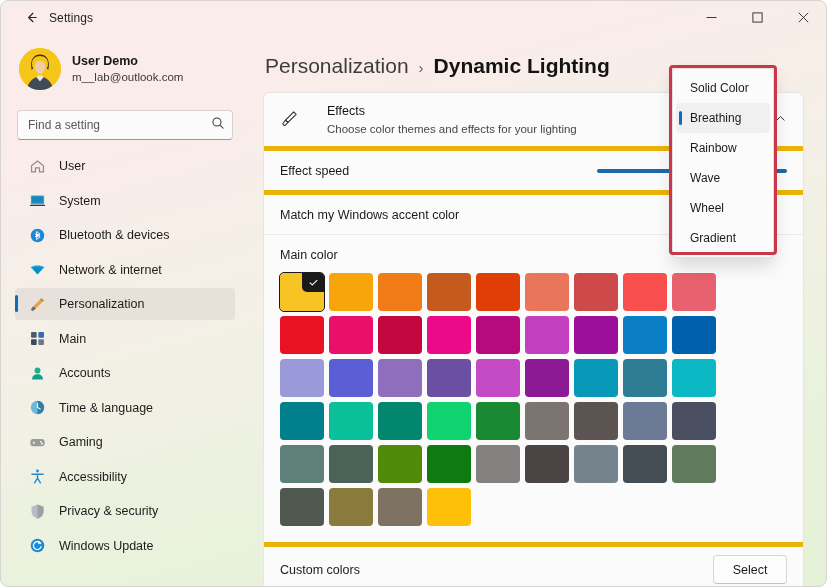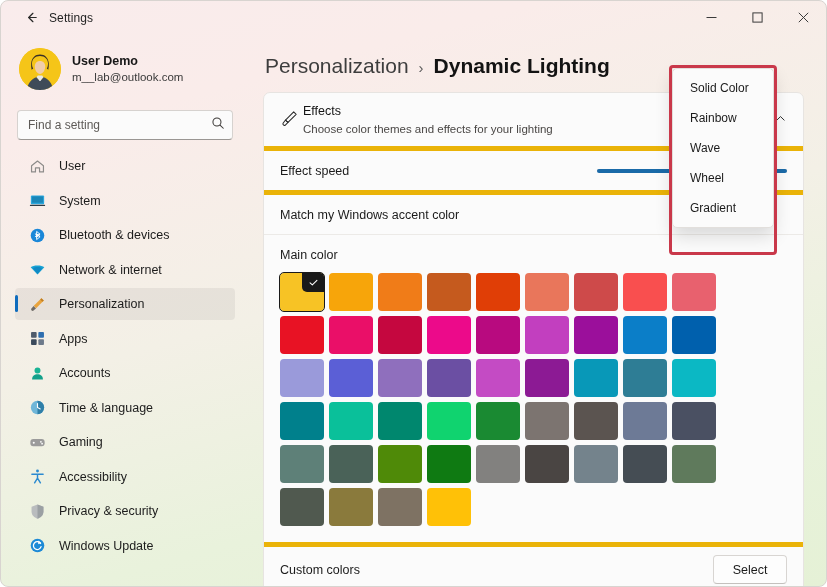--- a/index.html
+++ b/index.html
@@ -119,21 +119,21 @@
   }
   .row {
     display: flex; align-items: center;
     padding: 8px 16px;
     min-height: 44px;
     border-top: 5px solid #eab308;
     font-size: 12.5px; color: #1b1b1b;
   }
   .row:first-child { border-top: none; }
 
-  .effects-row { min-height: 50px; padding: 9px 16px; gap: 3px; }
+  .effects-row { min-height: 50px; padding: 9px 16px; gap: 27px; }
   .eff-icon { width: 20px; color: #2a2a2a; flex: 0 0 20px; }
   .eff-title { font-size: 12.5px; color: #141414; font-weight: normal; line-height: 1.5; }
   .eff-sub { font-size: 11.5px; color: #4a4745; line-height: 1.45; }
   .eff-right { margin-left: auto; display: flex; align-items: center; gap: 10px; }
   .chev { color: #2c2c2c; }
 
   .speed-row { min-height: 44px; }
   .slider {
     margin-left: auto; position: relative; width: 190px; height: 18px;
     display: flex; align-items: center;
@@ -343,21 +343,21 @@
 
       <div class="navitem">
         <span class="nav-ico">
           <svg viewBox="0 0 20 20" width="17" height="17">
             <rect x="2.4" y="2.4" width="6.6" height="6.6" rx="1" fill="#4f5b6b"></rect>
             <rect x="11" y="2.4" width="6.6" height="6.6" rx="1" fill="#2f6fb0"></rect>
             <rect x="2.4" y="11" width="6.6" height="6.6" rx="1" fill="#3b4a5c"></rect>
             <rect x="11" y="11" width="6.6" height="6.6" rx="1" fill="#6d7a8a"></rect>
           </svg>
         </span>
-        <span>Apps</span>
+        <span>Main</span>
       </div>
 
       <div class="navitem">
         <span class="nav-ico">
           <svg viewBox="0 0 20 20" width="17" height="17">
             <circle cx="10" cy="6.4" r="3.5" fill="#19b394"></circle>
             <path d="M3.6 17 C3.6 12.9 6.5 11 10 11 s6.4 1.9 6.4 6 Z" fill="#12a08a"></path>
           </svg>
         </span>
         <span>Accounts</span>
@@ -526,20 +526,21 @@
       <div class="row custom-row">
         <span>Custom colors</span>
         <button class="select-btn">Select</button>
       </div>
 
     </div>
   </div>
 
   <div class="flyout" id="flyout">
       <div class="fly-item">Solid Color</div>
+      <div class="fly-item selected">Breathing</div>
       <div class="fly-item">Rainbow</div>
       <div class="fly-item">Wave</div>
       <div class="fly-item">Wheel</div>
       <div class="fly-item">Gradient</div>
     </div>
   <div class="flyout-highlight" id="flyout-highlight" style="border-color: rgb(201, 56, 74);"></div>
 
 </div>
 
 </body></html>

